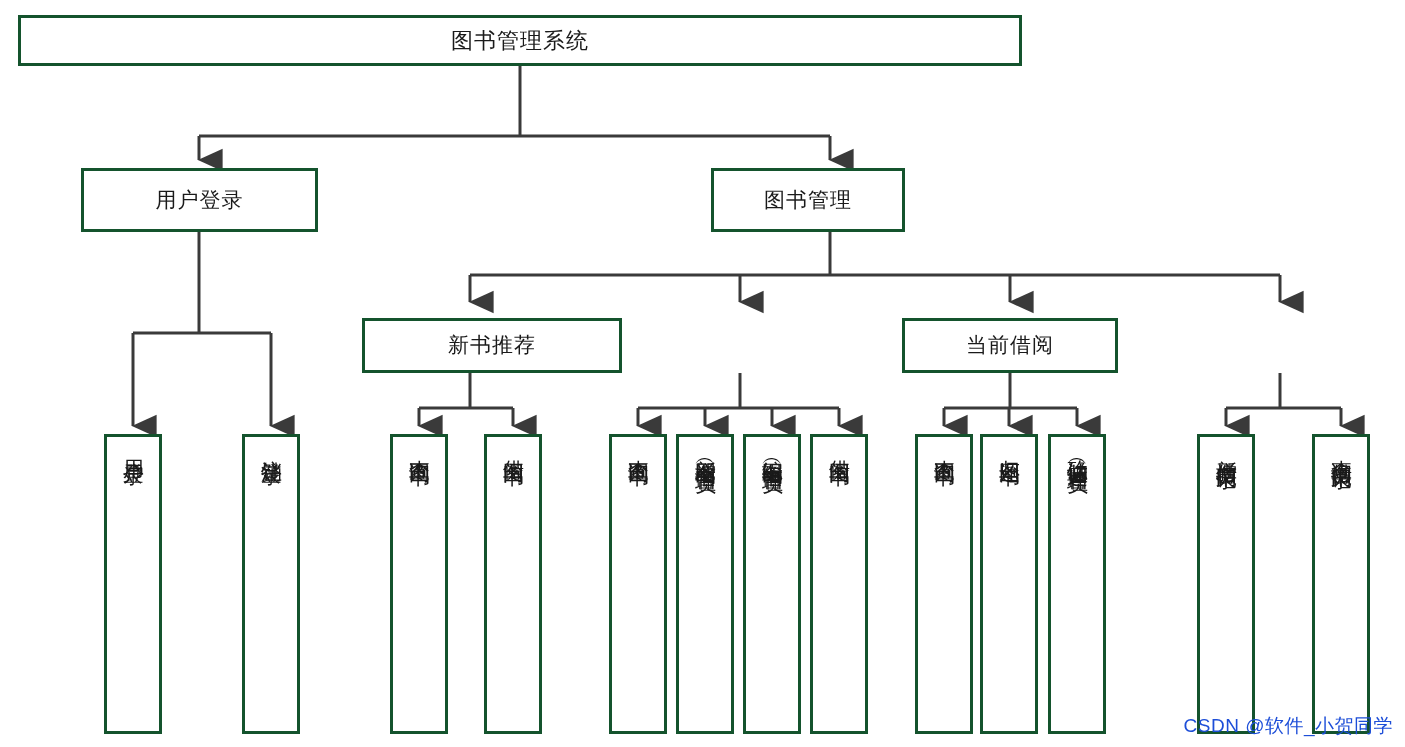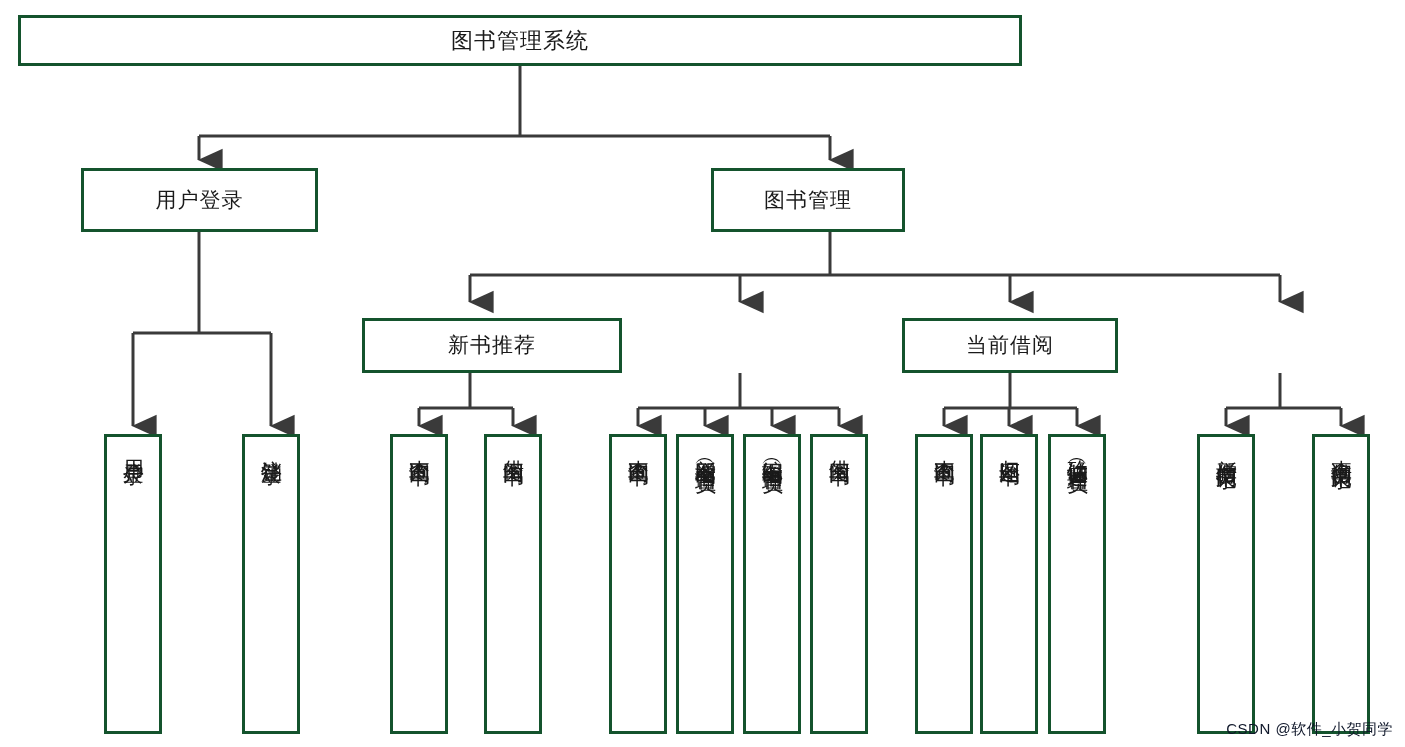--- a/index.html
+++ b/index.html
@@ -50,22 +50,22 @@
     line-height:1.28;
     letter-spacing:2px;
     white-space:normal;
     max-height:288px;
   }
   .node.root .label{font-size:22px;}
   #watermark{
     position:absolute;
     right:12px;
     bottom:8px;
-    font-size:15px;
-    color:#0f172a;
+    font-size:19px;
+    color:#1d4ed8;
     letter-spacing:0.5px;
     white-space:nowrap;
     user-select:none;
   }
 </style>
 </head>
 <body>
 
 <div id="diagram">
 

